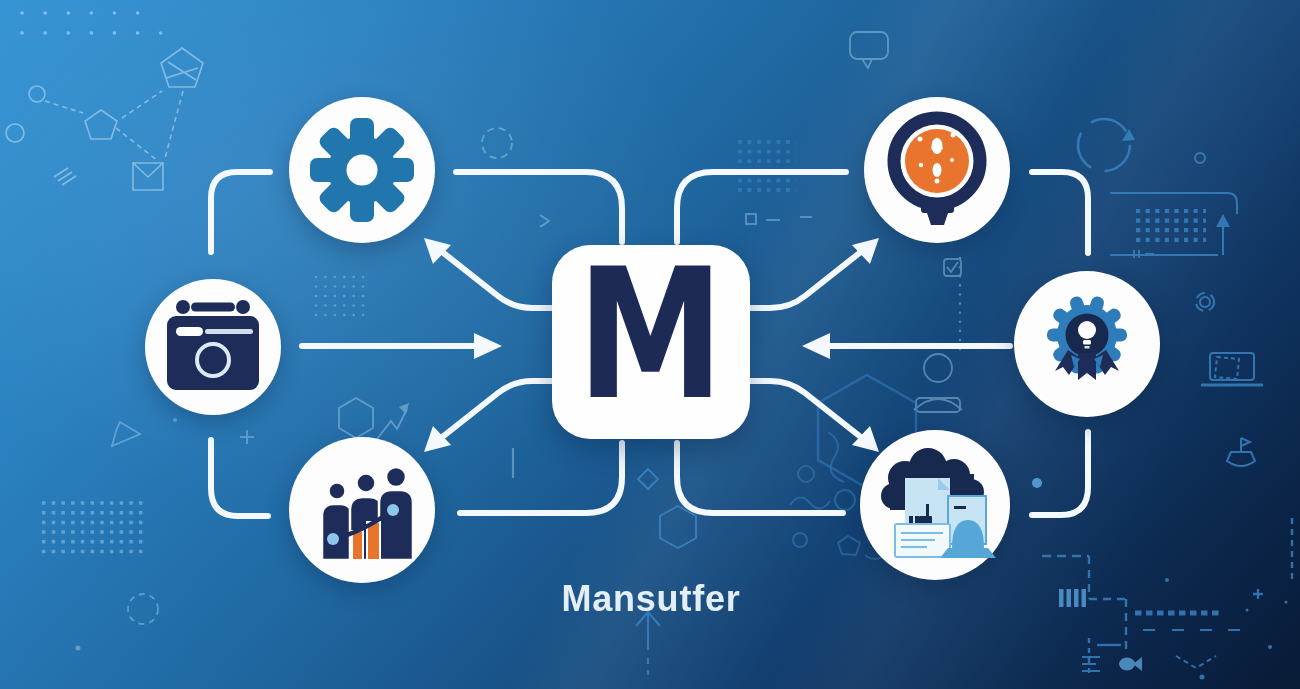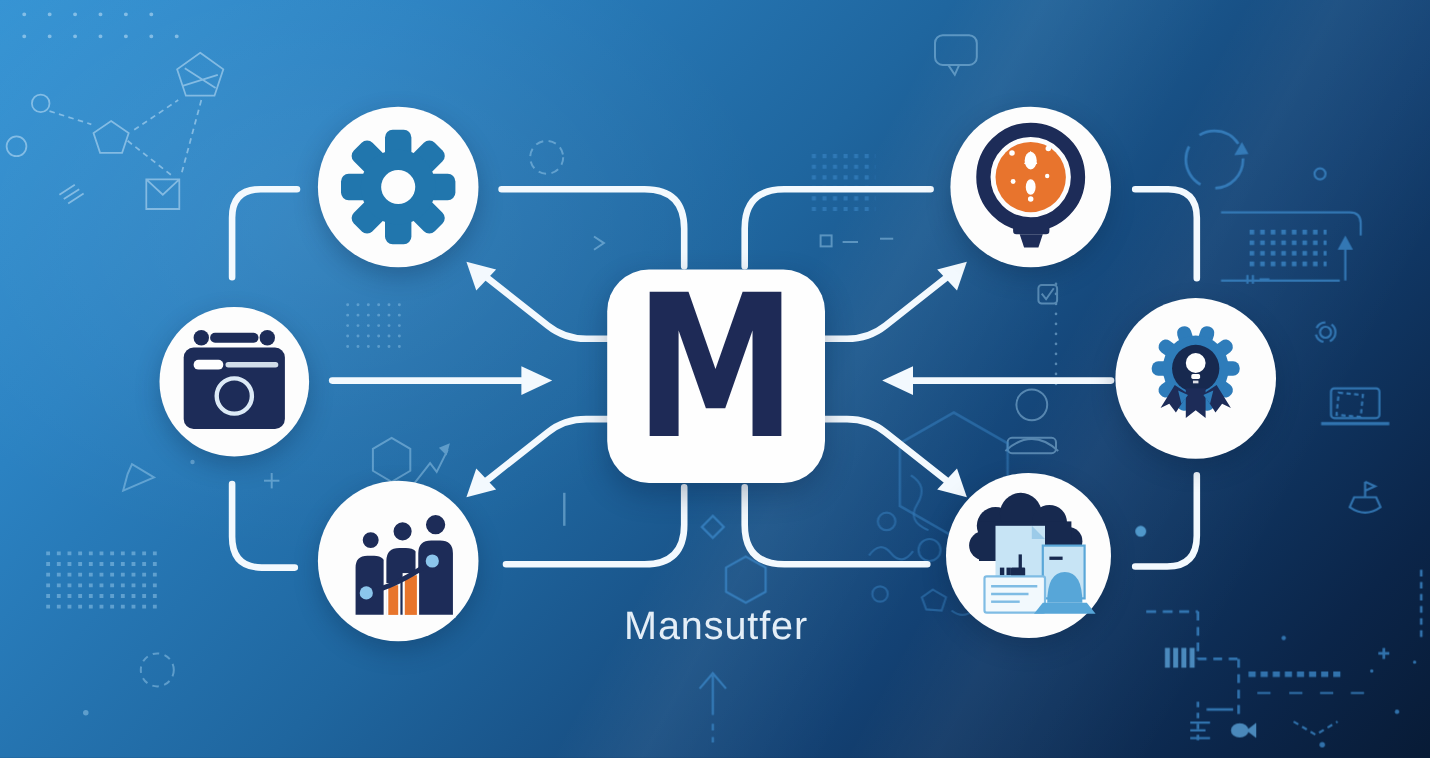--- a/index.html
+++ b/index.html
@@ -29,22 +29,22 @@
     background:#fefefe;border-radius:38px;
     box-shadow:0 10px 26px rgba(7,28,58,.3);
     display:flex;align-items:center;justify-content:center;
   }
   .m-letter{
     font-family:"DejaVu Sans",sans-serif;font-weight:bold;font-size:180px;
     color:#1e2a56;transform:scaleX(.82);line-height:1;
     margin-top:-14px;user-select:none;
   }
   .brand-label{
-    position:absolute;left:401px;top:548px;width:500px;text-align:center;
-    font-size:36px;color:#e4eef7;letter-spacing:.8px;font-weight:400;
+    position:absolute;left:401px;top:578px;width:500px;text-align:center;
+    font-size:36px;color:#e4eef7;letter-spacing:.8px;font-weight:700;
   }
 </style>
 </head>
 <body>
 
 <div class="canvas">
 
   <div class="layer glow"></div>
   <div class="layer beam1"></div>
   <div class="layer beam2"></div>

